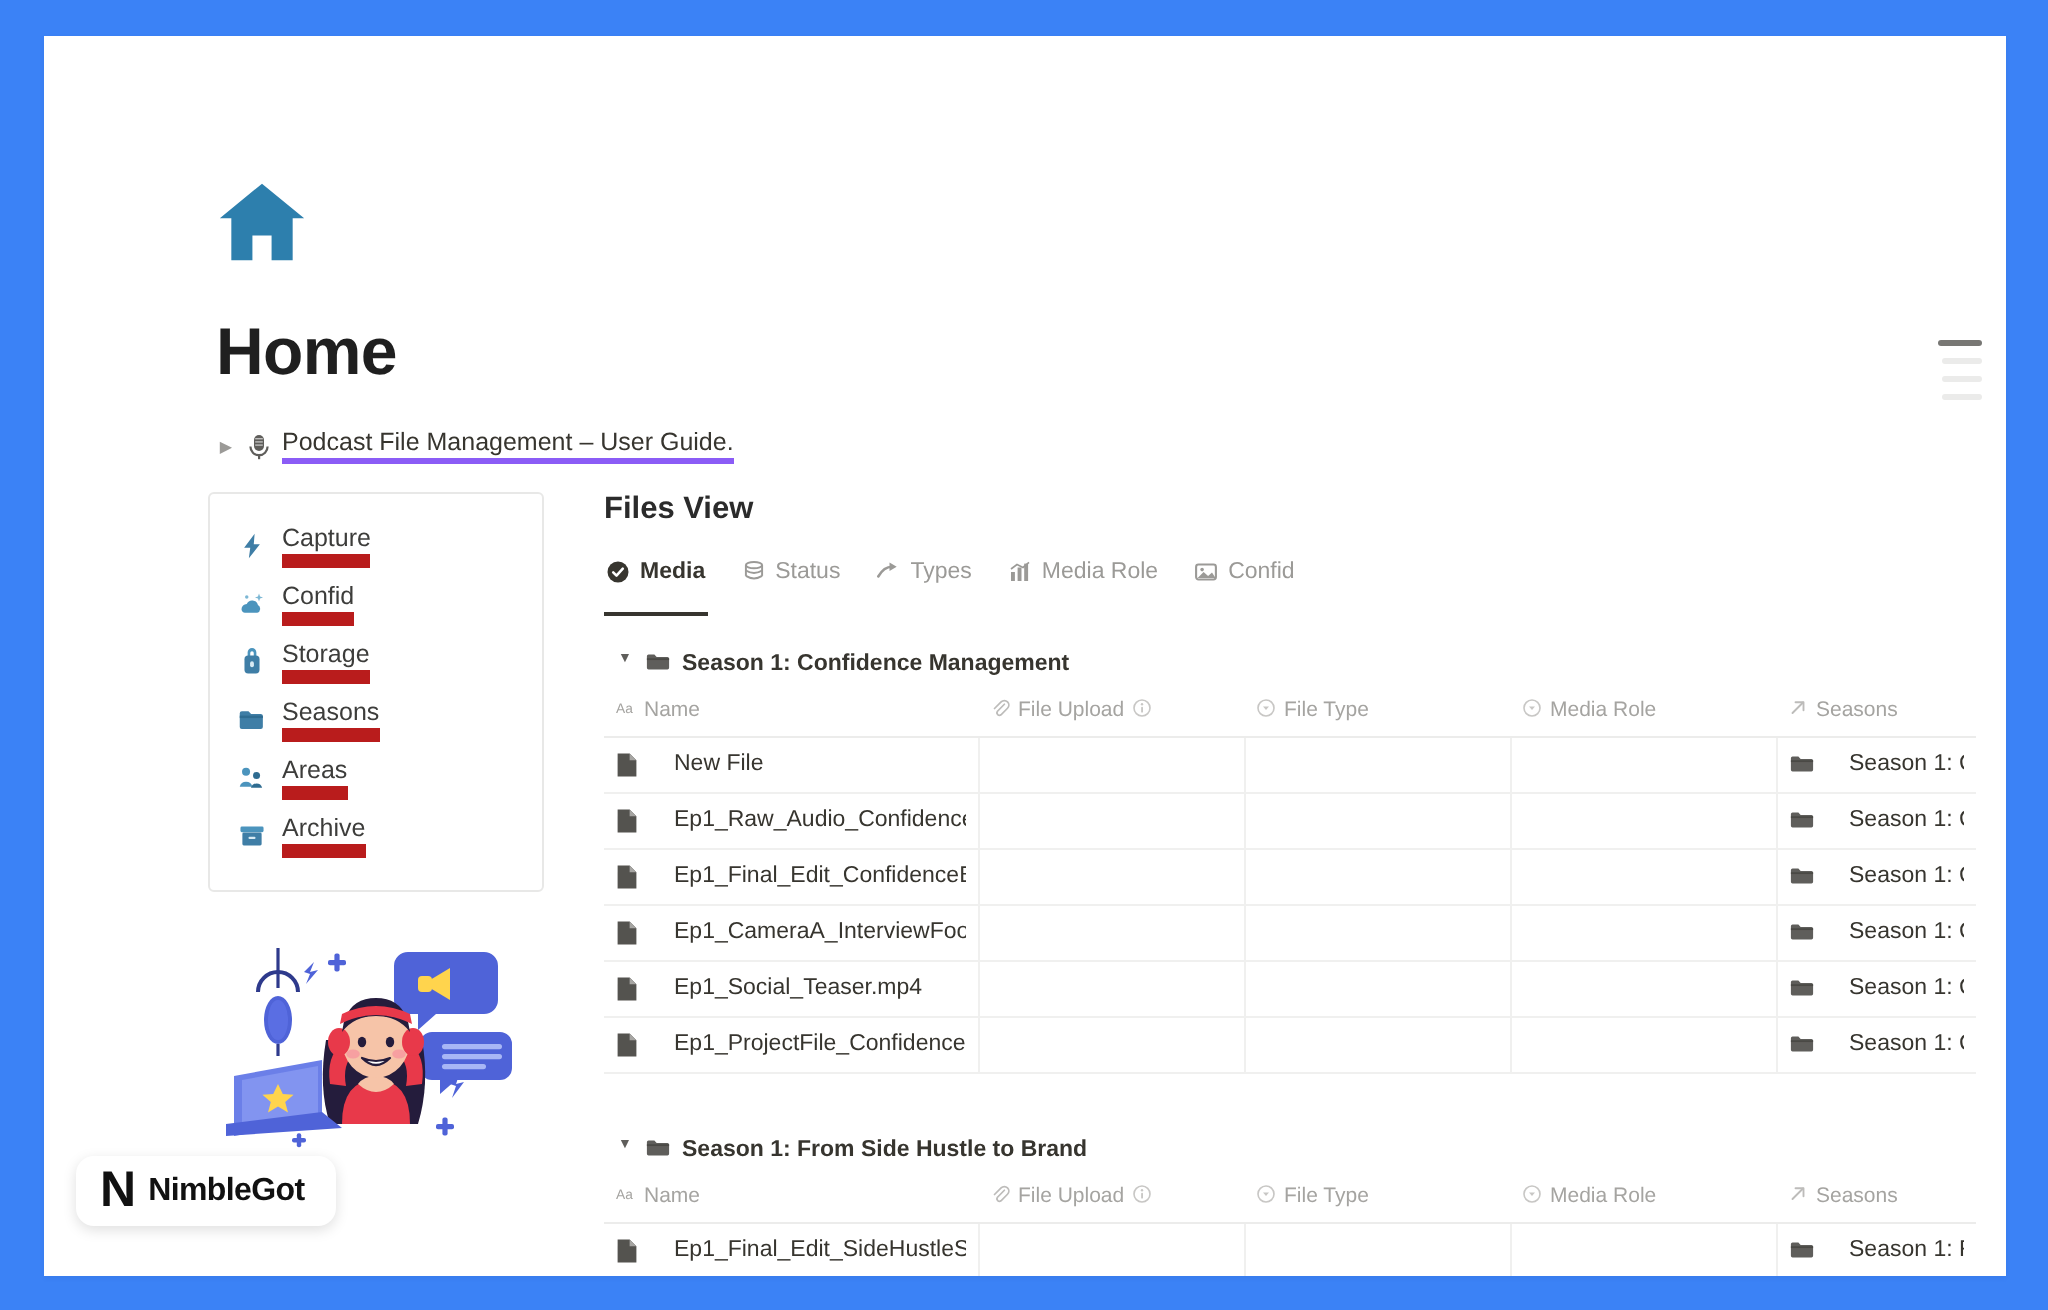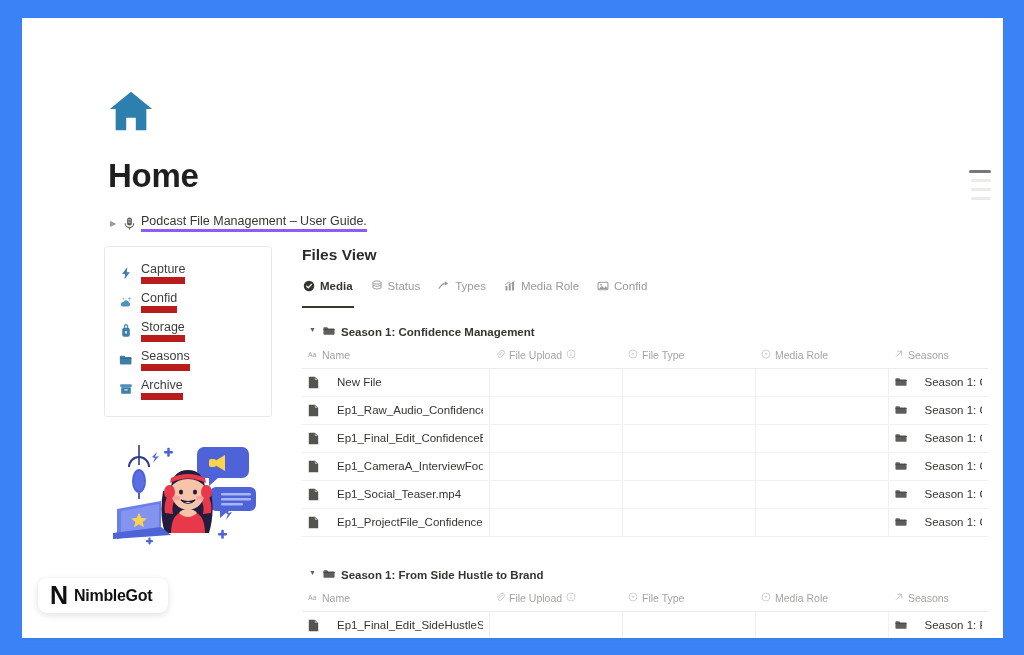--- a/index.html
+++ b/index.html
@@ -318,20 +318,29 @@
           </div>
 
           <div class="nav-item">
             <svg class="nav-ico" viewBox="0 0 16 16">
               <path d="M1 4.2 a1.2 1.2 0 0 1 1.2 -1.2 H6 l1.5 1.6 H13 a1.2 1.2 0 0 1 1.2 1.2 V12 a1.2 1.2 0 0 1 -1.2 1.2 H2.2 A1.2 1.2 0 0 1 1 12 Z" fill="#3f7ea6"></path>
               <rect x="1" y="5.5" width="13.2" height="1.4" fill="#2f6c91"></rect>
             </svg>
             <span class="nav-label">Seasons</span>
           </div>
 
+          <div class="nav-item">
+            <svg class="nav-ico" viewBox="0 0 16 16">
+              <circle cx="4.6" cy="4.4" r="2.3" fill="#4b94bd"></circle>
+              <path d="M1 13 a3.7 3.7 0 0 1 7.2 0 Z" fill="#4b94bd"></path>
+              <circle cx="10.6" cy="6.6" r="2" fill="#2f6c91"></circle>
+              <path d="M7.4 13.6 a3.3 3.3 0 0 1 6.4 0 Z" fill="#2f6c91"></path>
+            </svg>
+            <span class="nav-label">Areas</span>
+          </div>
 
           <div class="nav-item">
             <svg class="nav-ico" viewBox="0 0 16 16">
               <rect x="1.4" y="2.6" width="13.2" height="3.2" rx="0.8" fill="#4b94bd"></rect>
               <rect x="2.5" y="6" width="11" height="7.4" rx="0.8" fill="#3f7ea6"></rect>
               <rect x="6" y="8.4" width="4" height="1.3" rx="0.6" fill="#d8eaf3"></rect>
             </svg>
             <span class="nav-label">Archive</span>
           </div>
 

